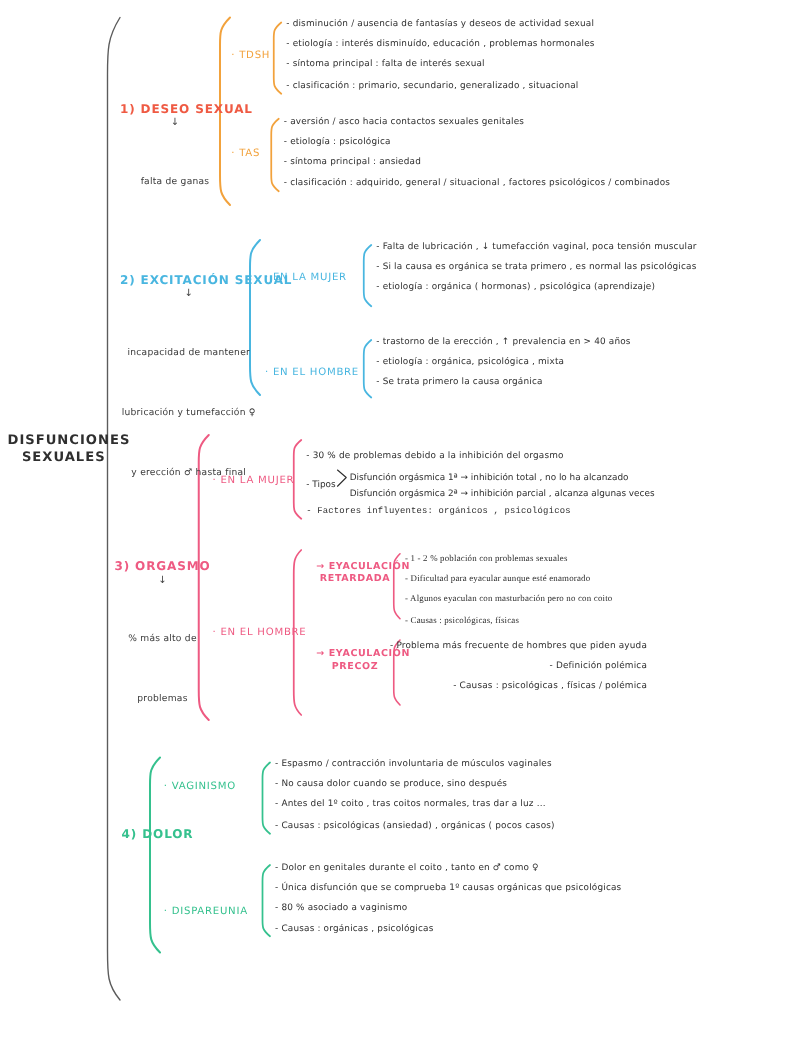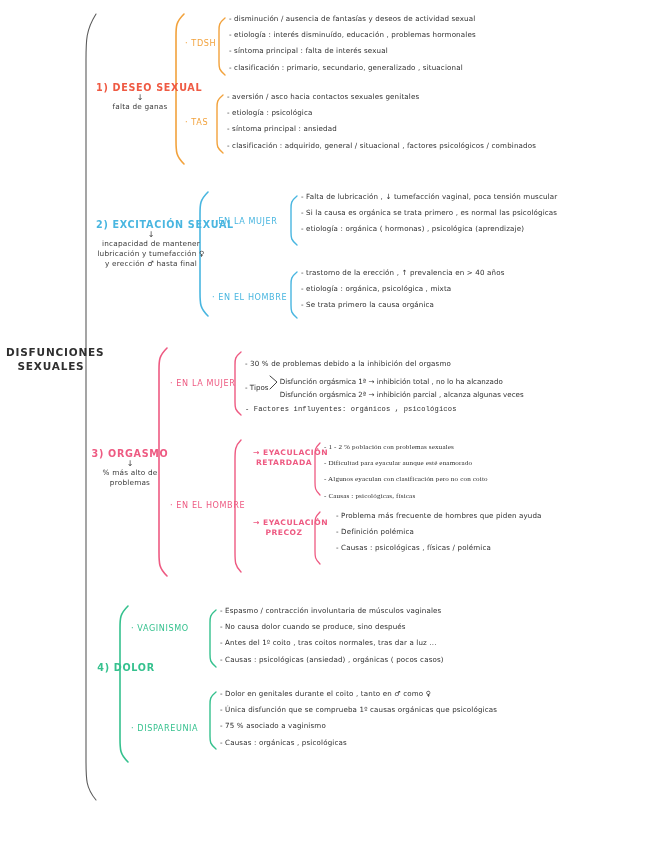--- a/index.html
+++ b/index.html
@@ -21,20 +21,21 @@
     letter-spacing:.8px;font-weight:600;
   }
 
   
   .branch-title{
     font-size:9.6px;font-weight:700;letter-spacing:.7px;
   }
   .branch-sub{
     font-size:7.3px;font-weight:400;color:#3a3a3a;line-height:10px;
     letter-spacing:.2px;
+    margin-top:38px;
   }
   .arrow-down{font-size:8px;line-height:9px;color:#3a3a3a;}
 
   
   .l2{
     font-size:8.1px;font-weight:400;letter-spacing:.6px;line-height:11px;
   }
   .l3{
     font-size:7.6px;font-weight:700;letter-spacing:.5px;line-height:10px;
   }
@@ -176,30 +177,30 @@
   <div class="node l2 c-pink" style="left:170px;top:500px;">· EN EL HOMBRE</div>
 
   <div class="node l3 c-pink" style="left:253px;top:448px;width:62px;text-align:center;">
     <div>→ EYACULACIÓN</div>
     <div>RETARDADA</div>
   </div>
 
   <div class="node leaf" style="left:324px;top:439px;font-family:Liberation Serif, serif;">
     <div>- 1 - 2 % población con problemas sexuales</div>
     <div>- Dificultad para eyacular aunque esté enamorado</div>
-    <div>- Algunos eyaculan con clasificación pero no con coito</div>
+    <div>- Algunos eyaculan con masturbación pero no con coito</div>
     <div>- Causas : psicológicas, físicas</div>
   </div>
 
   <div class="node l3 c-pink" style="left:253px;top:518px;width:62px;text-align:center;">
     <div>→ EYACULACIÓN</div>
     <div>PRECOZ</div>
   </div>
 
-  <div class="node leaf" style="left:336px;top:508px;">
+  <div class="node leaf" style="left:312px;top:508px;text-align:right;">
     <div>- Problema más frecuente de hombres que piden ayuda</div>
     <div>- Definición polémica</div>
     <div>- Causas : psicológicas , físicas / polémica</div>
   </div>
 
   <div class="node" style="left:88px;top:662px;width:76px;text-align:center;">
     <div class="branch-title c-green">4) DOLOR</div>
   </div>
 
   <div class="node l2 c-green" style="left:131px;top:623px;">· VAGINISMO</div>
@@ -209,17 +210,17 @@
     <div>- No causa dolor cuando se produce, sino después</div>
     <div>- Antes del 1º coito , tras coitos normales, tras dar a luz ...</div>
     <div>- Causas : psicológicas (ansiedad) , orgánicas ( pocos casos)</div>
   </div>
 
   <div class="node l2 c-green" style="left:131px;top:723px;">· DISPAREUNIA</div>
 
   <div class="node leaf" style="left:220px;top:686px;">
     <div>- Dolor en genitales durante el coito , tanto en ♂ como ♀</div>
     <div>- Única disfunción que se comprueba 1º causas orgánicas que psicológicas</div>
-    <div>- 75 % asociado a vaginismo</div>
+    <div>- 80 % asociado a vaginismo</div>
     <div>- Causas : orgánicas , psicológicas</div>
   </div>
 
 </div>
 
 </body></html>

